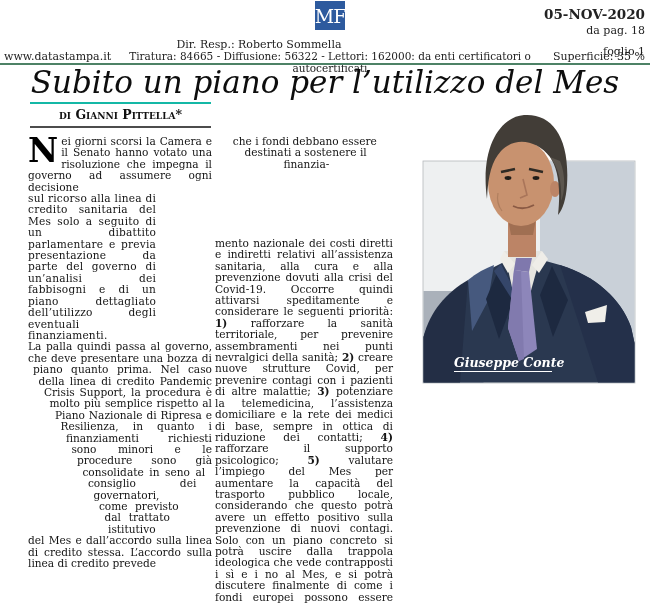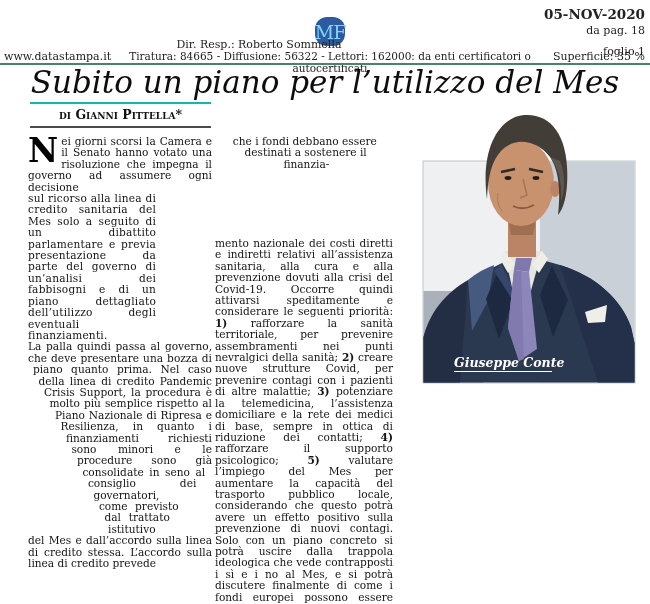--- a/index.html
+++ b/index.html
@@ -2,23 +2,23 @@
 <html><head>
 <meta charset="utf-8">
 <style>
   html,body{margin:0;padding:0;background:#fff;}
   body{width:650px;height:604px;position:relative;overflow:hidden;
        font-family:"DejaVu Serif","Liberation Serif",serif;color:#1a1a1a;
        -webkit-font-smoothing:antialiased;}
   .abs{position:absolute;}
 
   
-  .logo{left:315px;top:17px;width:30px;height:29px;background:#2d5a9e;color:#7dd3fc;
+  .logo{left:315px;top:1px;width:30px;height:29px;background:#2d5a9e;color:#ffffff;
         display:flex;align-items:center;justify-content:center;
-        font-size:19px;letter-spacing:-1px;border-radius:12px;}
+        font-size:19px;letter-spacing:-1px;}
   .dirresp{left:0;top:38px;width:518px;text-align:center;font-size:11px;color:#222;}
   .website{left:4px;top:50px;font-size:11px;color:#222;}
   .circul{left:120px;top:50px;width:420px;text-align:center;font-size:10.5px;color:#222;}
   .hdr-right{right:5px;text-align:right;color:#222;}
   .hdr-date{top:6px;font-size:13.5px;font-weight:bold;}
   .hdr-pag{top:24px;font-size:11px;}
   .hdr-foglio{top:37px;font-size:11px;margin-top:8px;}
   .hdr-surf{top:50px;font-size:11px;}
   .green-rule{left:0;top:63px;width:650px;height:2px;background:#4d8266;}
 

